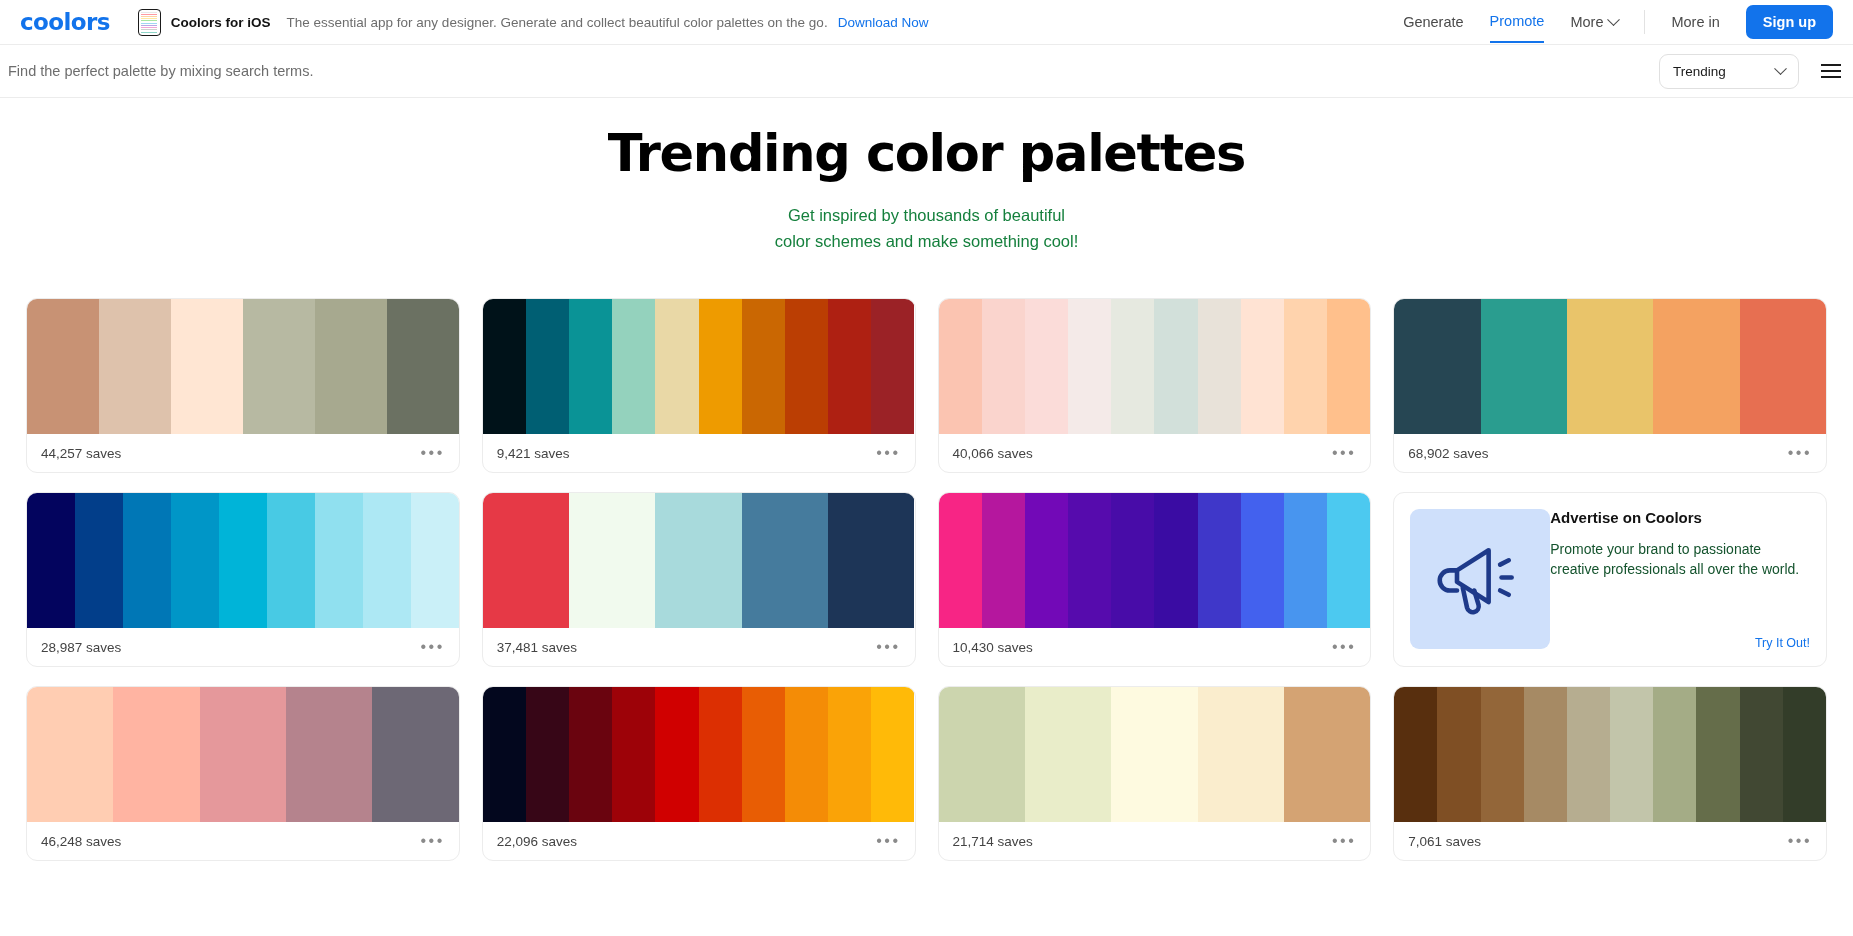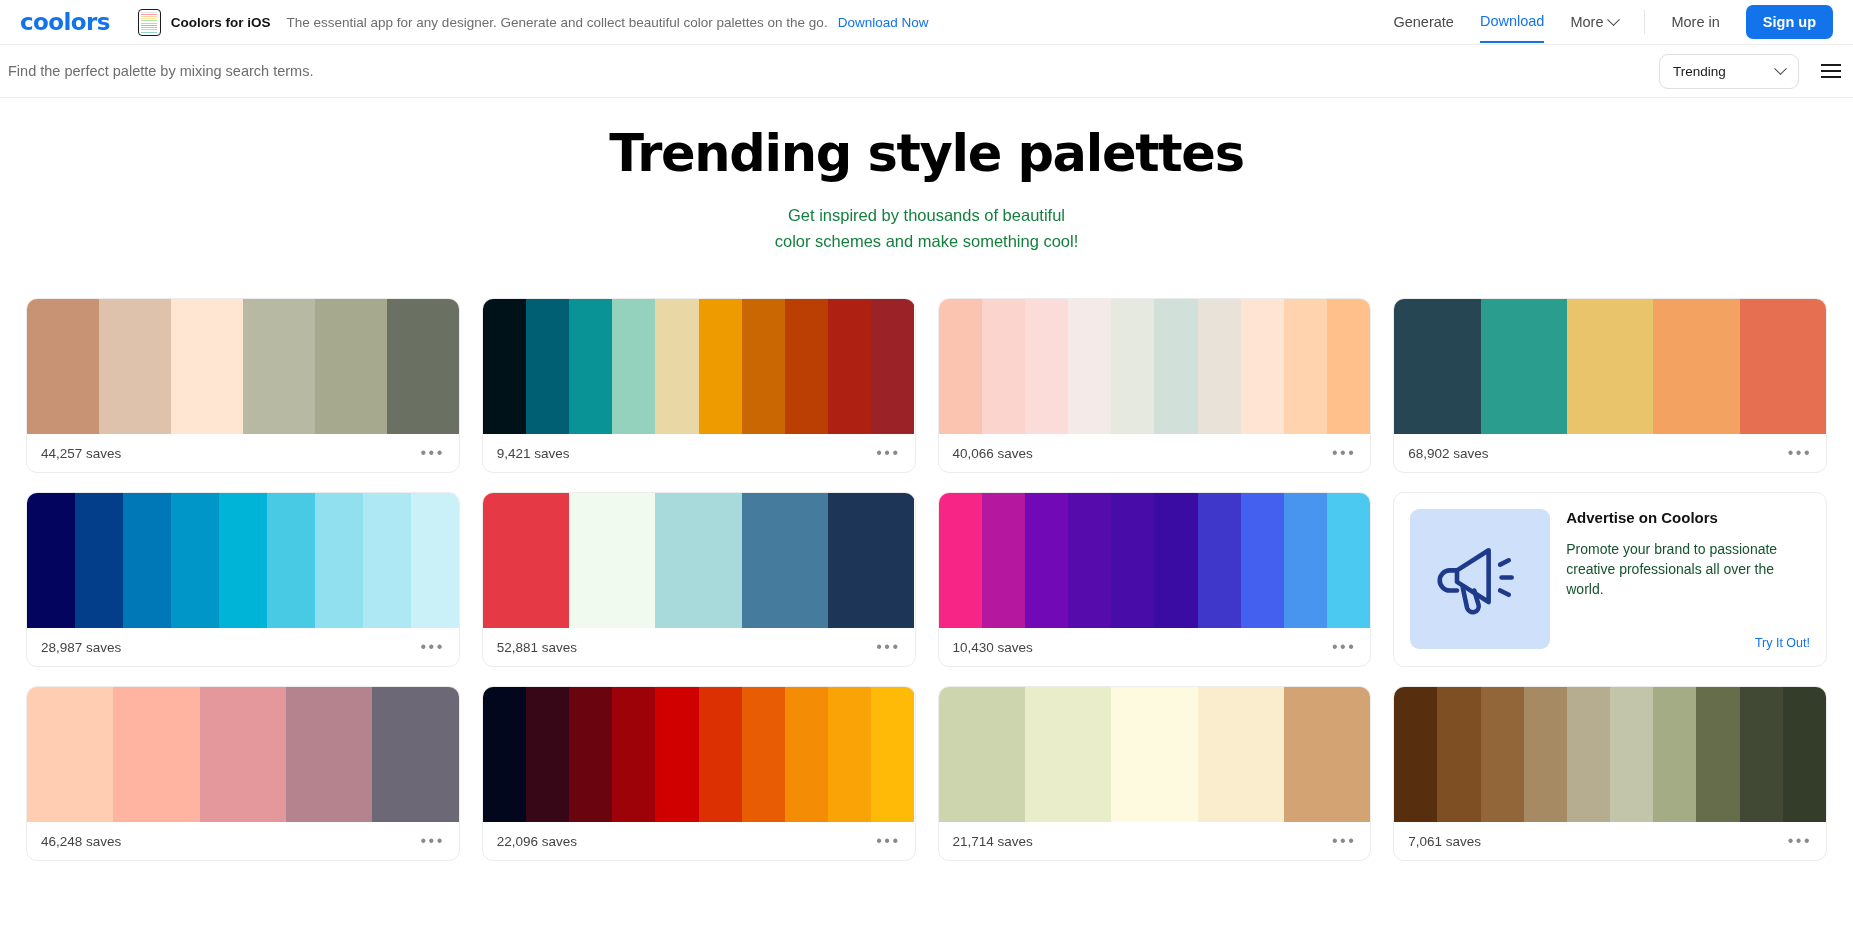--- a/index.html
+++ b/index.html
@@ -137,21 +137,21 @@
     display: flex; align-items: center;
     padding: 0 14px;
     font-size: 13.5px; color: #444;
   }
   .dots { margin-left: auto; letter-spacing: 2.5px; color: #8a8a8a; font-size: 16px; cursor: pointer; }
 
   
   .adcard {
     border: 1px solid #ececec; border-radius: 11px;
     background: #fff; padding: 16px;
-    display: flex; gap: 16px;
+    display: flex; 
   }
   .ad-img {
     width: 140px; height: 140px; flex: none;
     background: #cfe0fb; border-radius: 9px;
     display: flex; align-items: center; justify-content: center;
   }
   .ad-body { flex: 1; display: flex; flex-direction: column; }
   .ad-title { font-size: 15px; font-weight: 700; color: #121212; }
   .ad-text { margin-top: 14px; font-size: 14px; color: #14532d; line-height: 1.42; }
   .ad-link { margin-top: auto; text-align: right; font-size: 12.5px; color: #1273eb; cursor: pointer; }
@@ -175,21 +175,21 @@
         <i style="background: rgb(207, 207, 207);"></i>
         <i style="background: rgb(142, 214, 201);"></i>
       </div>
     <span class="promo-title">Coolors for iOS</span>
     <span class="promo-text">The essential app for any designer. Generate and collect beautiful color palettes on the go.</span>
     <span class="promo-link">Download Now</span>
   </div>
 
   <div class="nav">
     <a>Generate</a>
-    <a class="active">Download</a>
+    <a class="active">Promote</a>
     <div class="more">
       <span>More</span>
       <span class="chev"></span>
     </div>
     <div class="divider-v"></div>
     <span class="signin">More in</span>
     <button class="signup">Sign up</button>
   </div>
 </div>
 
@@ -202,21 +202,21 @@
     </div>
     <div class="burger">
       <i></i>
         <i></i>
         <i></i>
     </div>
   </div>
 </div>
 
 <div class="hero">
-  <h1>Trending style palettes</h1>
+  <h1>Trending color palettes</h1>
   <p id="heroSub">Get inspired by thousands of beautiful<br>color schemes and make something cool!</p>
 </div>
 
 <div class="grid" id="grid">
     <div class="card">
       <div class="swatches">
         <span style="background: rgb(200, 146, 116);"></span>
         <span style="background: rgb(222, 194, 172);"></span>
         <span style="background: rgb(255, 230, 211);"></span>
         <span style="background: rgb(183, 185, 162);"></span>
@@ -296,21 +296,21 @@
     </div>
     <div class="card">
       <div class="swatches">
         <span style="background: rgb(230, 57, 70);"></span>
         <span style="background: rgb(241, 250, 238);"></span>
         <span style="background: rgb(168, 218, 220);"></span>
         <span style="background: rgb(69, 123, 157);"></span>
         <span style="background: rgb(29, 53, 87);"></span>
       </div>
       <div class="card-foot">
-        <span>52,881 saves</span>
+        <span>37,481 saves</span>
         <span class="dots">•••</span>
       </div>
     </div>
     <div class="card">
       <div class="swatches">
         <span style="background: rgb(247, 37, 133);"></span>
         <span style="background: rgb(181, 23, 158);"></span>
         <span style="background: rgb(114, 9, 183);"></span>
         <span style="background: rgb(86, 11, 173);"></span>
         <span style="background: rgb(72, 12, 168);"></span>

